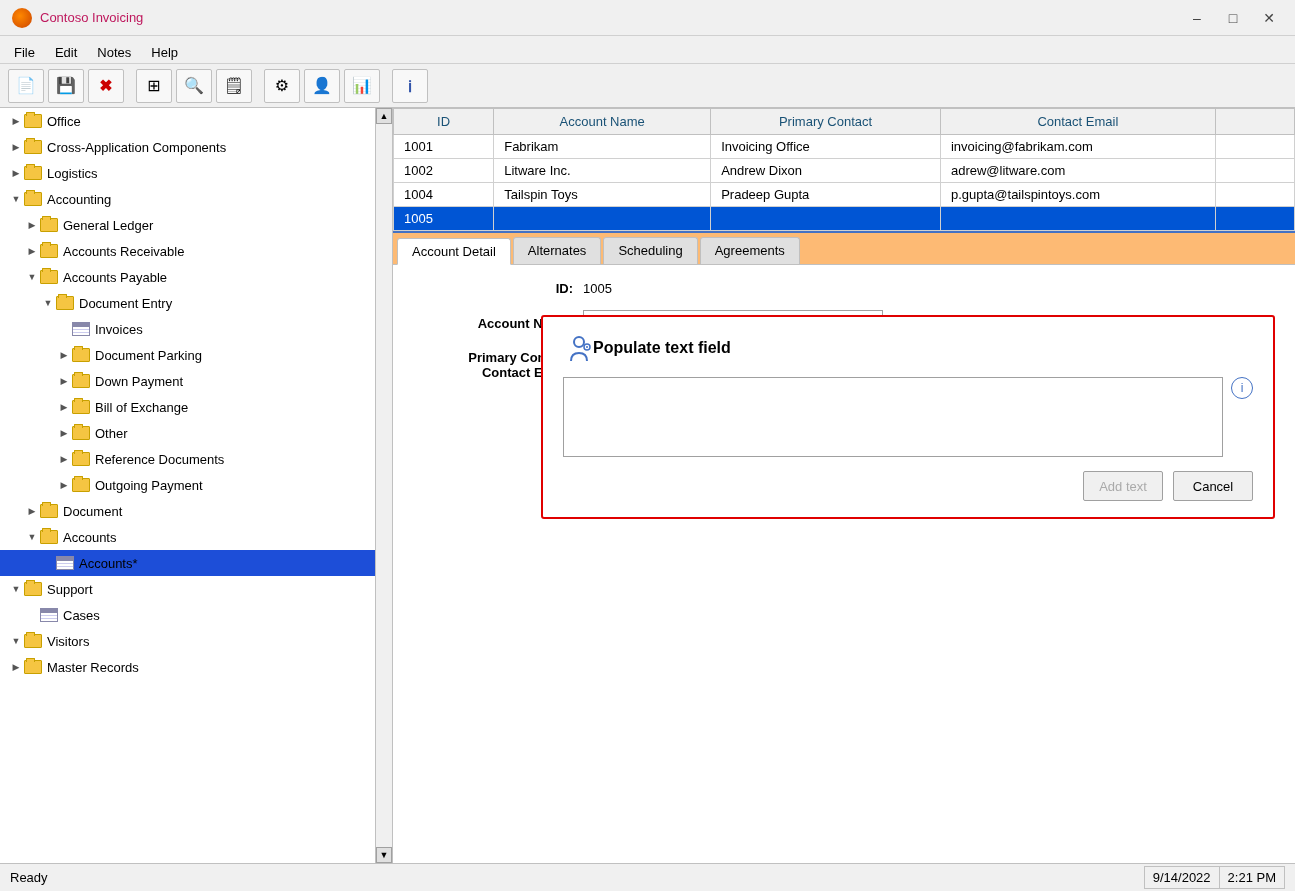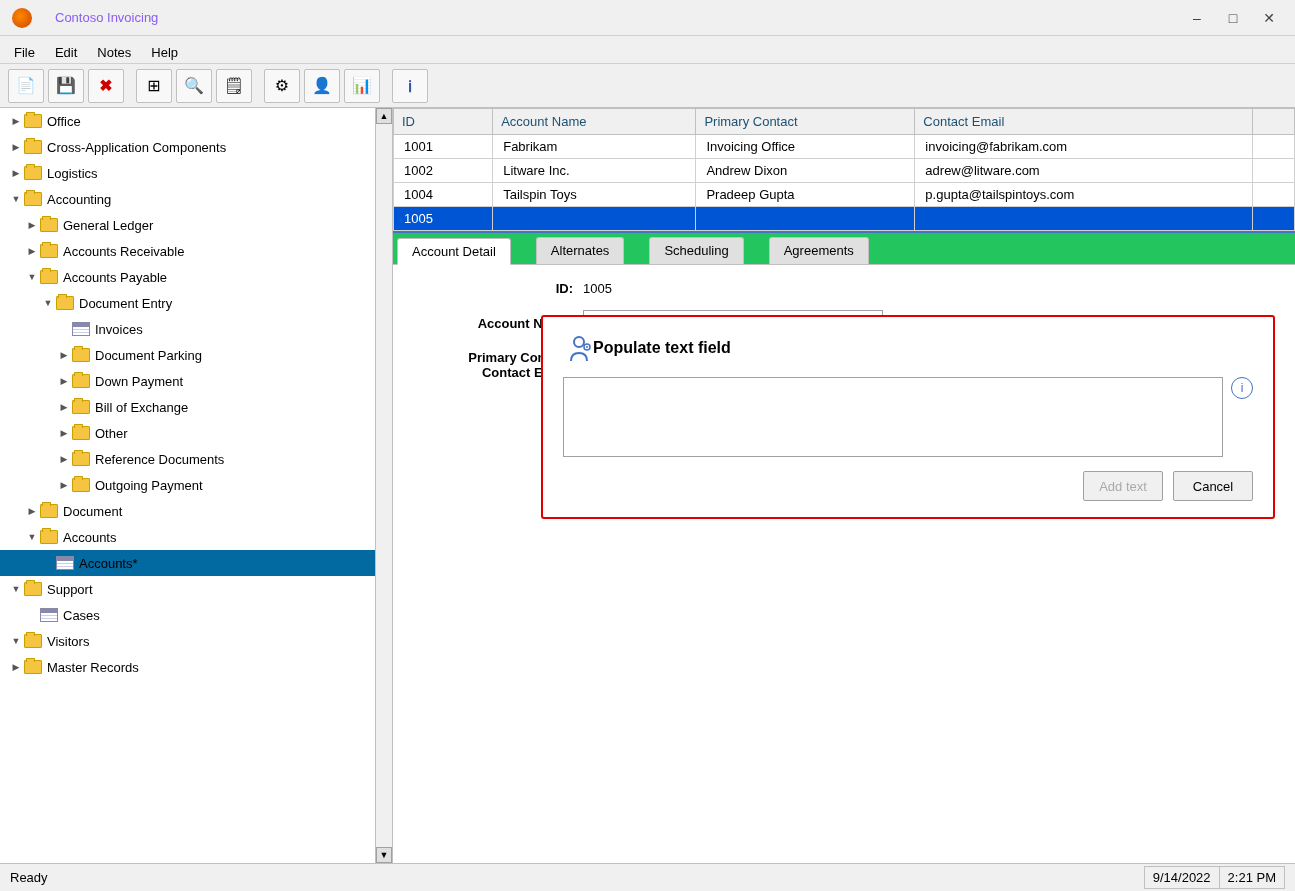--- a/index.html
+++ b/index.html
@@ -1,21 +1,21 @@
 <!DOCTYPE html>
 <html><head>
   <meta charset="utf-8">
   <style>
     * { box-sizing: border-box; margin: 0; padding: 0; }
     body { font-family: 'Segoe UI', Tahoma, sans-serif; font-size: 13px; background: #f0f0f0; color: #000; width: 1295px; height: 891px; overflow: hidden; }
 
     
     .title-bar { height: 36px; background: #f0f0f0; display: flex; align-items: center; padding: 0 12px; border-bottom: 1px solid #d0d0d0; }
     .title-bar-icon { width: 20px; height: 20px; background: radial-gradient(circle at 40% 40%, #ff8800, #cc4400); border-radius: 50%; margin-right: 8px; flex-shrink: 0; }
-    .title-bar-text { font-size: 13px; color: #8b5cf6; flex: 1; margin-left: 15px; }
+    .title-bar-text { font-size: 13px; color: #be185d; flex: 1; }
     .title-bar-controls { display: flex; gap: 8px; }
     .title-bar-btn { width: 28px; height: 20px; background: transparent; border: none; cursor: pointer; font-size: 14px; display: flex; align-items: center; justify-content: center; color: #444; }
 
     
     .menu-bar { height: 28px; background: #f0f0f0; display: flex; align-items: flex-end; padding: 0 4px; border-bottom: 1px solid #d0d0d0; }
     .menu-item { padding: 3px 10px; cursor: pointer; font-size: 13px; }
 
     
     .toolbar { height: 44px; background: #f0f0f0; display: flex; align-items: center; padding: 4px 8px; gap: 4px; border-bottom: 1px solid #c0c0c0; }
     .toolbar-btn { width: 36px; height: 34px; background: #f8f8f8; border: 1px solid #c0c0c0; border-radius: 2px; display: flex; align-items: center; justify-content: center; cursor: pointer; font-size: 16px; }
@@ -38,26 +38,26 @@
     .indent-2 { padding-left: 24px; }
     .indent-3 { padding-left: 40px; }
     .indent-4 { padding-left: 56px; }
 
     
     .content-area { flex: 1; background: #f5f5f5; display: flex; flex-direction: column; overflow: hidden; }
 
     
     .data-table-container { flex: 0 0 auto; max-height: 320px; background: #fff; border-bottom: 2px solid #4472c4; overflow: hidden; }
     table { width: 100%; border-collapse: collapse; }
-    th { background: #f0f0f0; border: 1px solid #c0c0c0; padding: 5px 8px; text-align: left; font-size: 13px; font-weight: normal; color: #1a5276; }
+    th { background: #f0f0f0; border: 1px solid #c0c0c0; padding: 5px 24px; text-align: center; font-size: 13px; font-weight: normal; color: #1a5276; }
     td { border: 1px solid #d0d0d0; padding: 4px 10px; font-size: 13px; }
     tr.selected td { background: #0055d4; color: #fff; }
 
     
-    .tab-bar { display: flex; background: #22c55e; border-bottom: 1px solid #c0c0c0; padding-top: 4px; padding-left: 4px; gap: 23px; }
+    .tab-bar { display: flex; background: #fdba74; border-bottom: 1px solid #c0c0c0; padding-top: 4px; padding-left: 4px; }
     .tab { padding: 5px 14px; font-size: 13px; cursor: pointer; border: 1px solid #c0c0c0; border-bottom: none; background: #e0e0e0; margin-right: 2px; border-radius: 3px 3px 0 0; }
     .tab.active { background: #fff; border-bottom: 1px solid #fff; z-index: 1; position: relative; top: 1px; }
 
     
     .form-area { flex: 1; background: #fff; padding: 16px 20px; position: relative; }
     .form-row { display: flex; align-items: center; margin-bottom: 14px; }
     .form-label { font-weight: bold; font-size: 13px; text-align: right; width: 160px; margin-right: 10px; flex-shrink: 0; }
     .form-input { height: 26px; border: 1px solid #a0a0a0; padding: 2px 6px; font-size: 13px; }
     .form-input-wide { width: 300px; }
     .form-id { font-size: 13px; }
@@ -247,21 +247,21 @@
         <div class="tree-folder-icon"></div>
         <span class="tree-label">Document</span>
       </div>
 
       <div class="tree-item indent-2">
         <span class="tree-expand">▼</span>
         <div class="tree-folder-icon"></div>
         <span class="tree-label">Accounts</span>
       </div>
 
-      <div class="tree-item indent-3" style="background:#0369a1;">
+      <div class="tree-item indent-3" style="background:#1d4ed8;">
         <span class="tree-expand" style="visibility:hidden">▶</span>
         <div class="tree-table-icon">
           <div class="tree-table-icon-header"></div>
           <div class="tree-table-icon-body"></div>
         </div>
         <span class="tree-label">Accounts*</span>
       </div>
 
       <div class="tree-item indent-1">
         <span class="tree-expand">▼</span>

